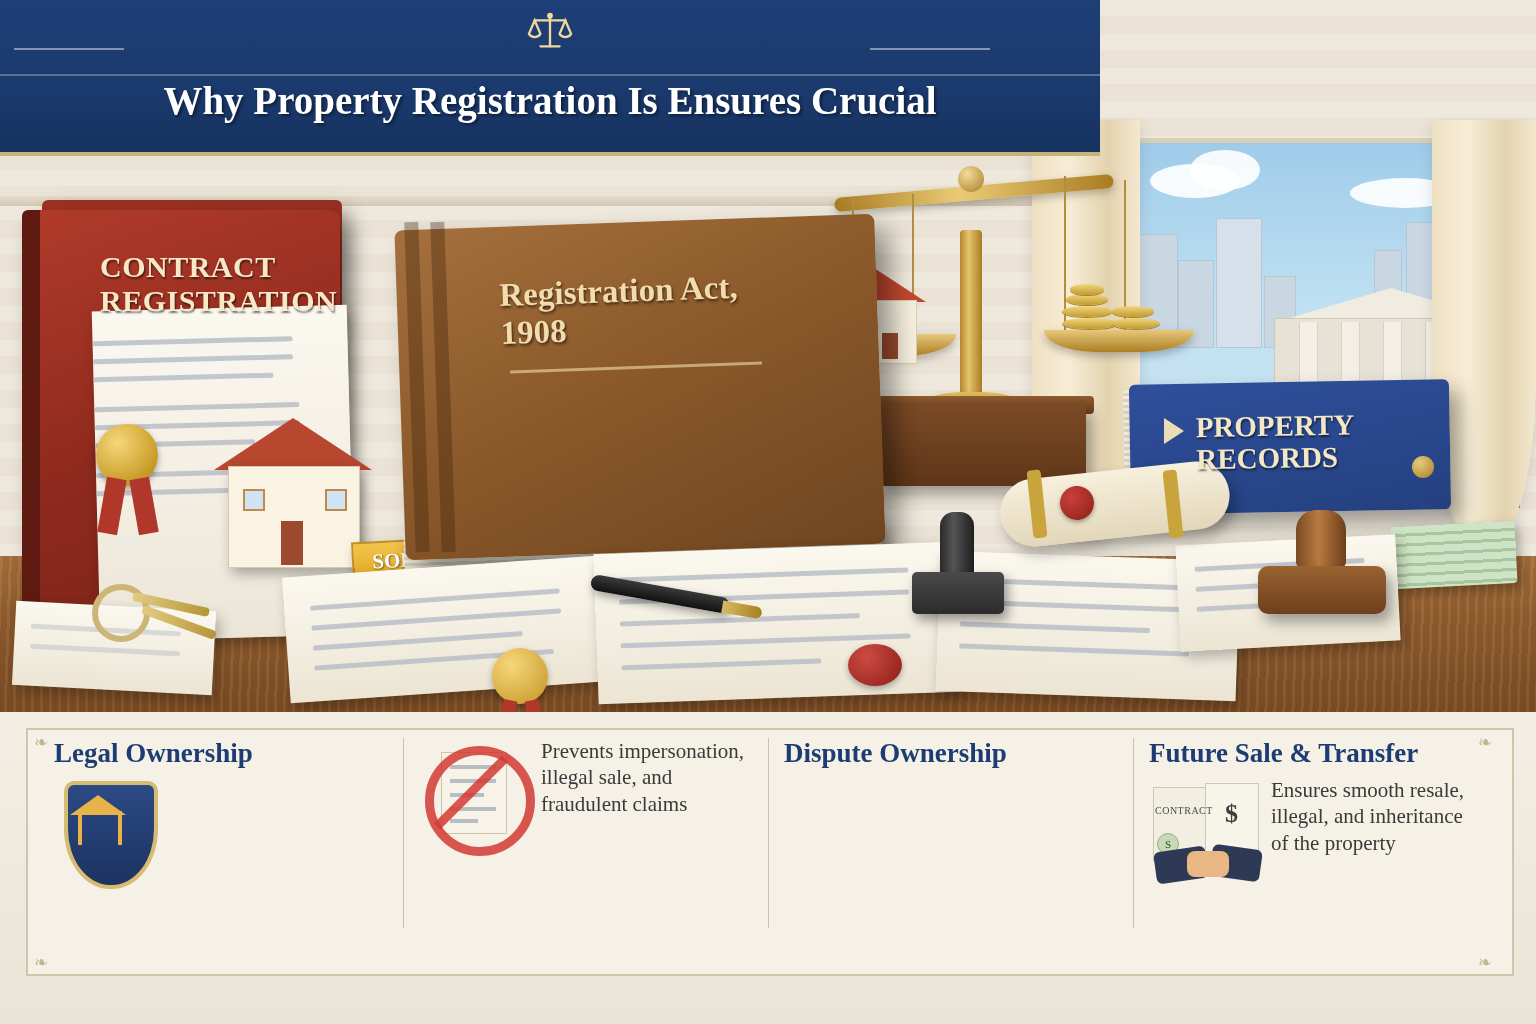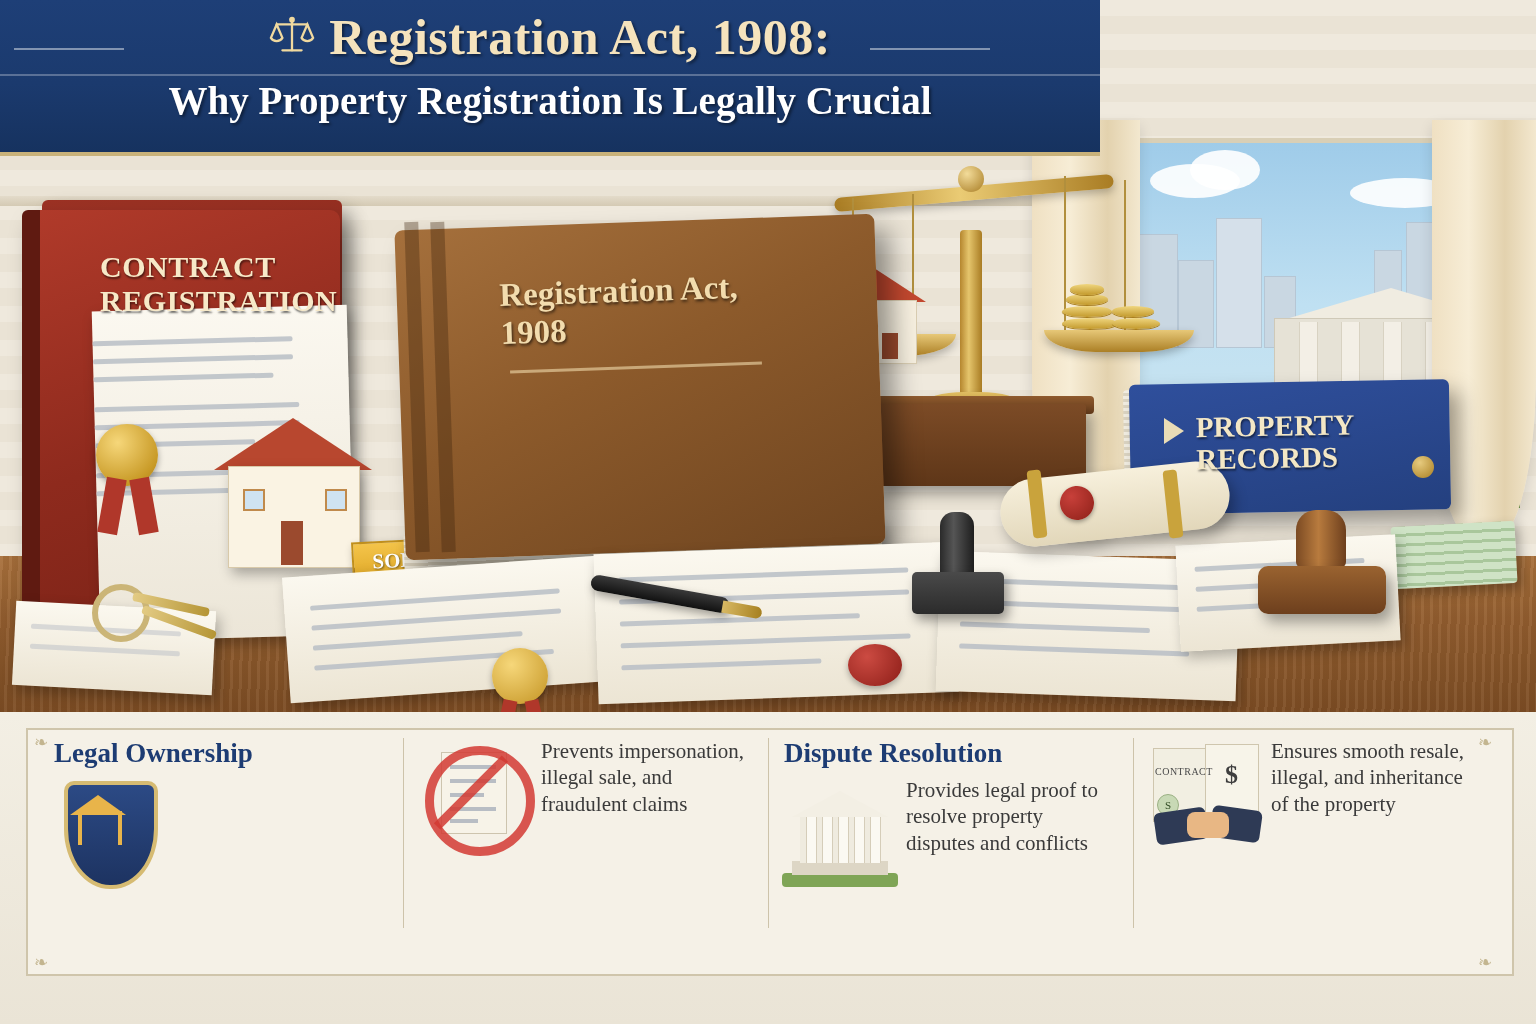--- a/index.html
+++ b/index.html
@@ -556,23 +556,22 @@
           <g stroke="#f0d99f" stroke-width="2.4" fill="none" stroke-linecap="round">
             <line x1="24" y1="8" x2="24" y2="40"></line>
             <line x1="8" y1="13" x2="40" y2="13"></line>
             <line x1="14" y1="40" x2="34" y2="40"></line>
             <path d="M8 13 L2 27 A7 7 0 0 0 14 27 Z"></path>
             <path d="M40 13 L34 27 A7 7 0 0 0 46 27 Z"></path>
           </g>
           <circle cx="24" cy="8" r="3" fill="#f0d99f"></circle>
         </svg>
       </span>
-      <span class="title-main">Registration Act, 1908:</span>
-    </div>
-    <div class="title-sub">Why Property Registration Is Legally Crucial</div>
+    </div>
+    <div class="title-sub">Why Property Registration Is Ensures Crucial</div>
   </div>
 
   <div class="bottom">
     <div class="bottom-inner">
       <div class="corner-orn" style="left:6px; top:2px;">❧</div>
       <div class="corner-orn" style="right:6px; top:2px;">❧</div>
       <div class="corner-orn" style="left:6px; bottom:2px;">❧</div>
       <div class="corner-orn" style="right:6px; bottom:2px;">❧</div>
     </div>
   </div>
@@ -601,38 +600,25 @@
             <div class="nofraud-line" style="top:66px; width:28px;"></div>
           </div>
           <div class="nofraud-ring"></div>
           <div class="nofraud-slash"></div>
         </div>
         <div class="card-text">Prevents impersonation, illegal sale, and fraudulent claims</div>
       </div>
     </div>
 
     <div class="card">
-      <div class="card-title">Dispute Resolution</div>
-      <div class="card-body">
-        <div class="card-icon">
-          <div class="ch-grass"></div>
-          <div class="ch-base"></div>
-          <div class="ch-body"></div>
-          <div class="ch-col" style="left:24px;"></div>
-          <div class="ch-col" style="left:40px;"></div>
-          <div class="ch-col" style="left:56px;"></div>
-          <div class="ch-col" style="left:72px;"></div>
-          <div class="ch-col" style="left:88px;"></div>
-          <div class="ch-roof"></div>
-        </div>
-        <div class="card-text">Provides legal proof to resolve property disputes and conflicts</div>
-      </div>
+      <div class="card-title">Dispute Ownership</div>
     </div>
 
     <div class="card">
+      <div class="card-title">Future Sale &amp; Transfer</div>
       <div class="card-body">
         <div class="card-icon">
           <div class="ct-paper"></div>
           <div class="ct-paper2"></div>
           <div class="ct-label">CONTRACT</div>
           <div class="ct-dollar">$</div>
           <div class="ct-badge">S</div>
           <div class="hs-sleeve-l"></div>
           <div class="hs-sleeve-r"></div>
           <div class="hs-hand"></div>

